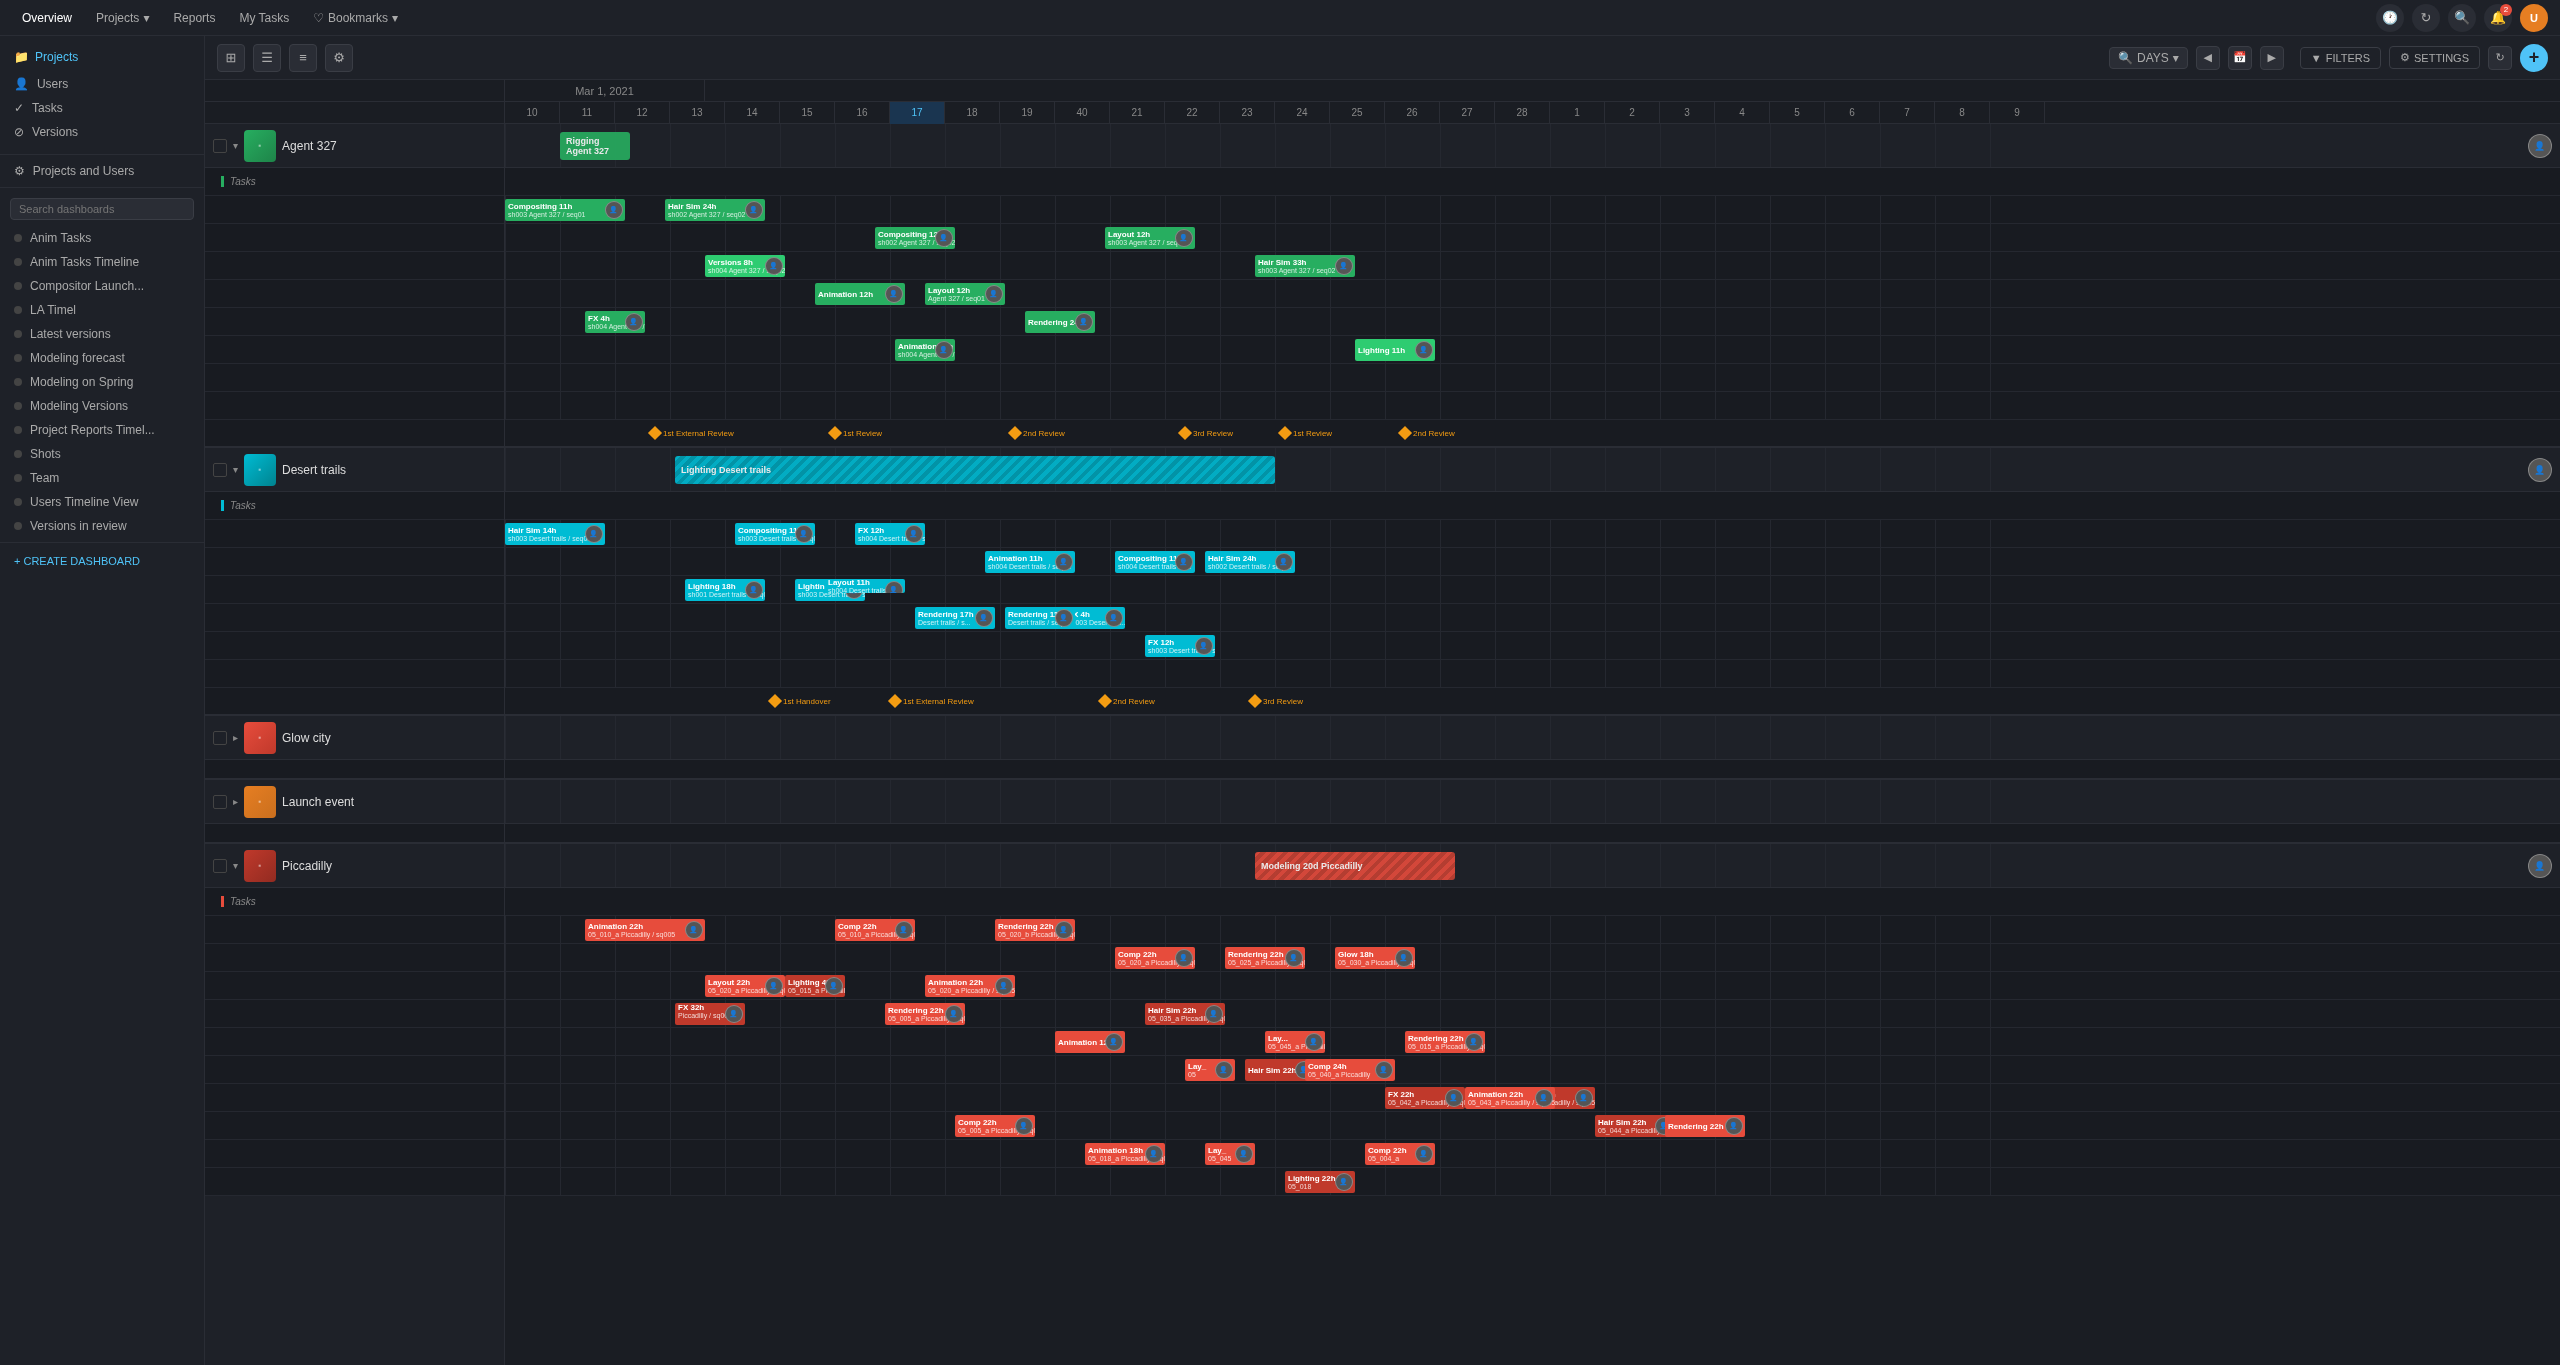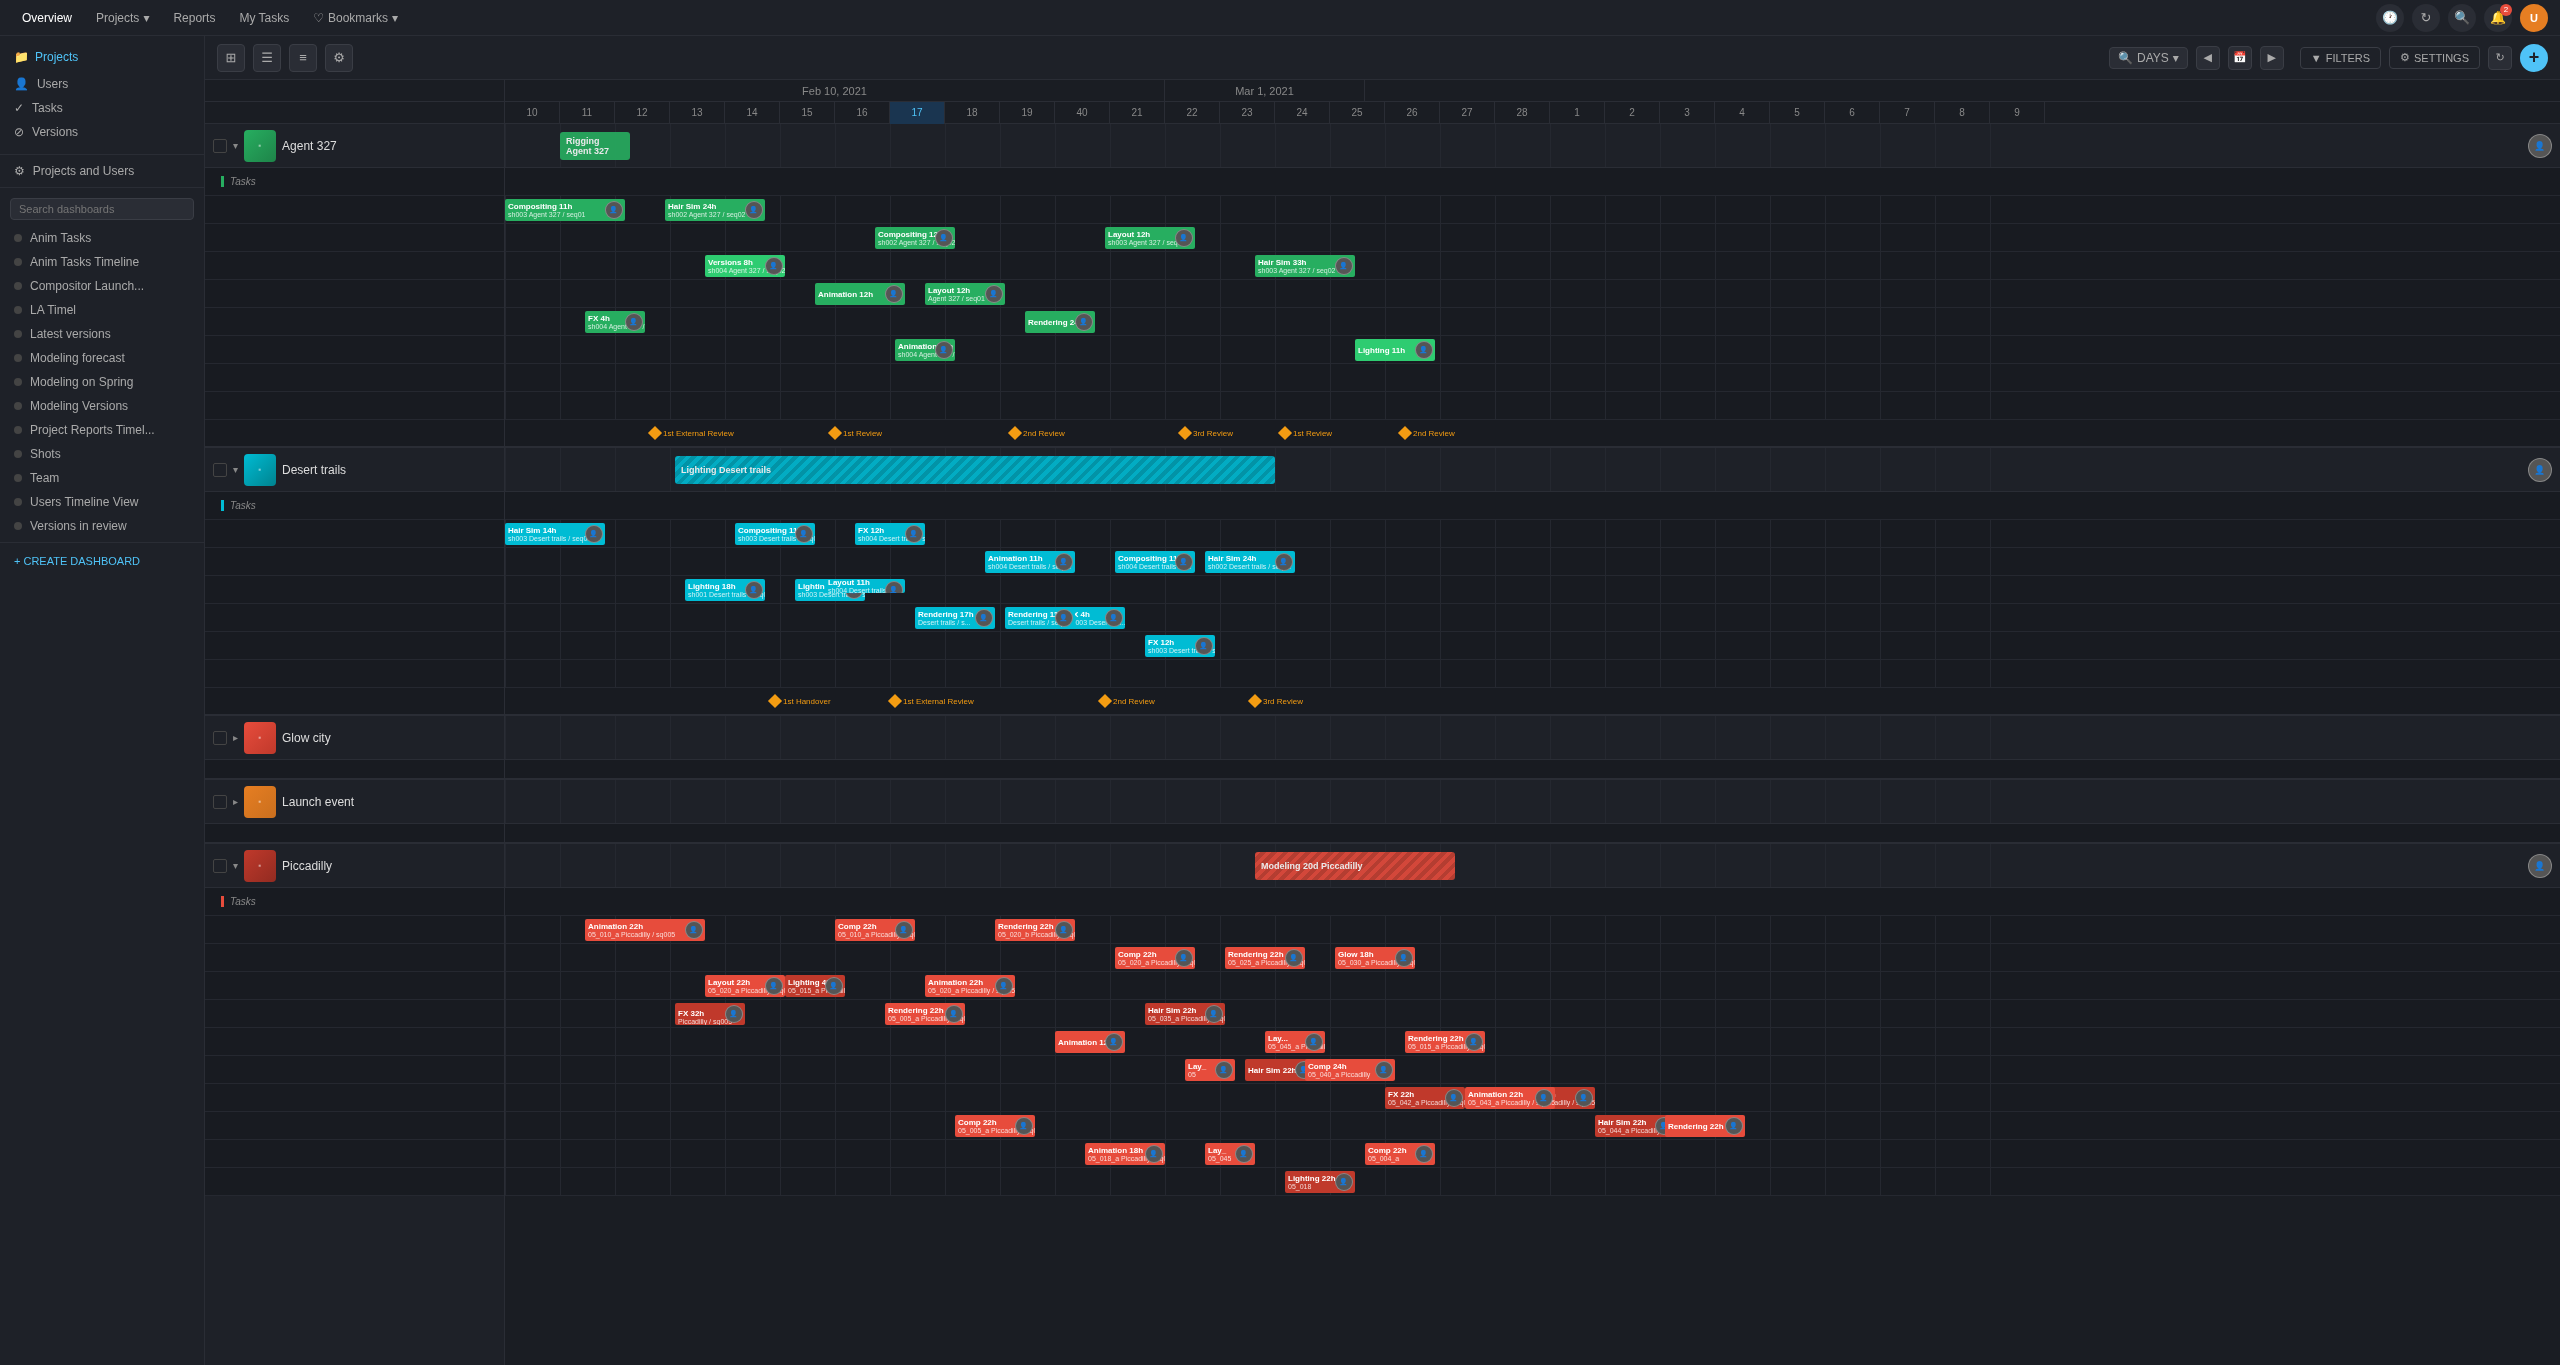--- a/index.html
+++ b/index.html
@@ -278,21 +278,20 @@
             <div class="left-row" style="height: 28px; background: rgb(24, 27, 33); border-bottom: 1px solid rgb(37, 40, 48);"></div>
             <div class="left-row" style="height: 28px; background: rgb(24, 27, 33); border-bottom: 1px solid rgb(37, 40, 48);"></div>
             <div class="left-row" style="height: 28px; background: rgb(24, 27, 33); border-bottom: 1px solid rgb(37, 40, 48);"></div>
           </div>
       </div>
 
       <div style="flex:1; overflow:auto;" id="rightPanel">
 
         <div style="position:sticky; top:0; z-index:5; background:#1a1d23;">
           <div id="monthsHeader" style="display:flex; height:22px; border-bottom:1px solid #2a2d35;">
-              <div class="month-cell" style="width: 660px;">Feb 10, 2021</div>
               <div class="month-cell" style="width: 200px;">Mar 1, 2021</div>
             </div>
           <div id="daysHeader" style="display:flex; height:22px; border-bottom:1px solid #2a2d35;">
               <div class="timeline-col">10</div>
               <div class="timeline-col">11</div>
               <div class="timeline-col">12</div>
               <div class="timeline-col">13</div>
               <div class="timeline-col">14</div>
               <div class="timeline-col">15</div>
               <div class="timeline-col">16</div>
@@ -1275,21 +1274,21 @@
               <div style="position: absolute; top: 0px; bottom: 0px; left: 990px; width: 1px; background: rgb(37, 40, 48); pointer-events: none;"></div>
               <div style="position: absolute; top: 0px; bottom: 0px; left: 1045px; width: 1px; background: rgb(37, 40, 48); pointer-events: none;"></div>
               <div style="position: absolute; top: 0px; bottom: 0px; left: 1100px; width: 1px; background: rgb(37, 40, 48); pointer-events: none;"></div>
               <div style="position: absolute; top: 0px; bottom: 0px; left: 1155px; width: 1px; background: rgb(37, 40, 48); pointer-events: none;"></div>
               <div style="position: absolute; top: 0px; bottom: 0px; left: 1210px; width: 1px; background: rgb(37, 40, 48); pointer-events: none;"></div>
               <div style="position: absolute; top: 0px; bottom: 0px; left: 1265px; width: 1px; background: rgb(37, 40, 48); pointer-events: none;"></div>
               <div style="position: absolute; top: 0px; bottom: 0px; left: 1320px; width: 1px; background: rgb(37, 40, 48); pointer-events: none;"></div>
               <div style="position: absolute; top: 0px; bottom: 0px; left: 1375px; width: 1px; background: rgb(37, 40, 48); pointer-events: none;"></div>
               <div style="position: absolute; top: 0px; bottom: 0px; left: 1430px; width: 1px; background: rgb(37, 40, 48); pointer-events: none;"></div>
               <div style="position: absolute; top: 0px; bottom: 0px; left: 1485px; width: 1px; background: rgb(37, 40, 48); pointer-events: none;"></div>
-              <div style="position: absolute; height: 22px; top: 3px; left: 170px; width: 70px; background: rgb(192, 57, 43); border-radius: 2px; display: flex; align-items: flex-end; padding: 0px 3px; color: rgb(255, 255, 255); font-size: 8px; overflow: hidden; white-space: nowrap; z-index: 2;">
+              <div style="position: absolute; height: 22px; top: 3px; left: 170px; width: 70px; background: rgb(192, 57, 43); border-radius: 2px; display: flex; align-items: flex-start; padding: 0px 3px; color: rgb(255, 255, 255); font-size: 8px; overflow: hidden; white-space: nowrap; z-index: 2;">
                 <div>
                   <div style="font-weight:bold;font-size:8px;">FX 32h</div>
                   <div style="font-size:7px;opacity:0.8;">Piccadilly / sq005</div>
                 </div>
                 <div style="position: absolute; right: 2px; top: 2px; width: 18px; height: 18px; border-radius: 50%; background: rgb(85, 85, 85); border: 1px solid rgba(255, 255, 255, 0.3); font-size: 7px; display: flex; align-items: center; justify-content: center;">👤</div>
               </div>
               <div style="position: absolute; height: 22px; top: 3px; left: 380px; width: 80px; background: rgb(231, 76, 60); border-radius: 2px; display: flex; align-items: center; padding: 0px 3px; color: rgb(255, 255, 255); font-size: 8px; overflow: hidden; white-space: nowrap; z-index: 2;">
                 <div>
                   <div style="font-weight:bold;font-size:8px;">Rendering 22h</div>
                   <div style="font-size:7px;opacity:0.8;">05_005_a Piccadilly / sq005</div>

